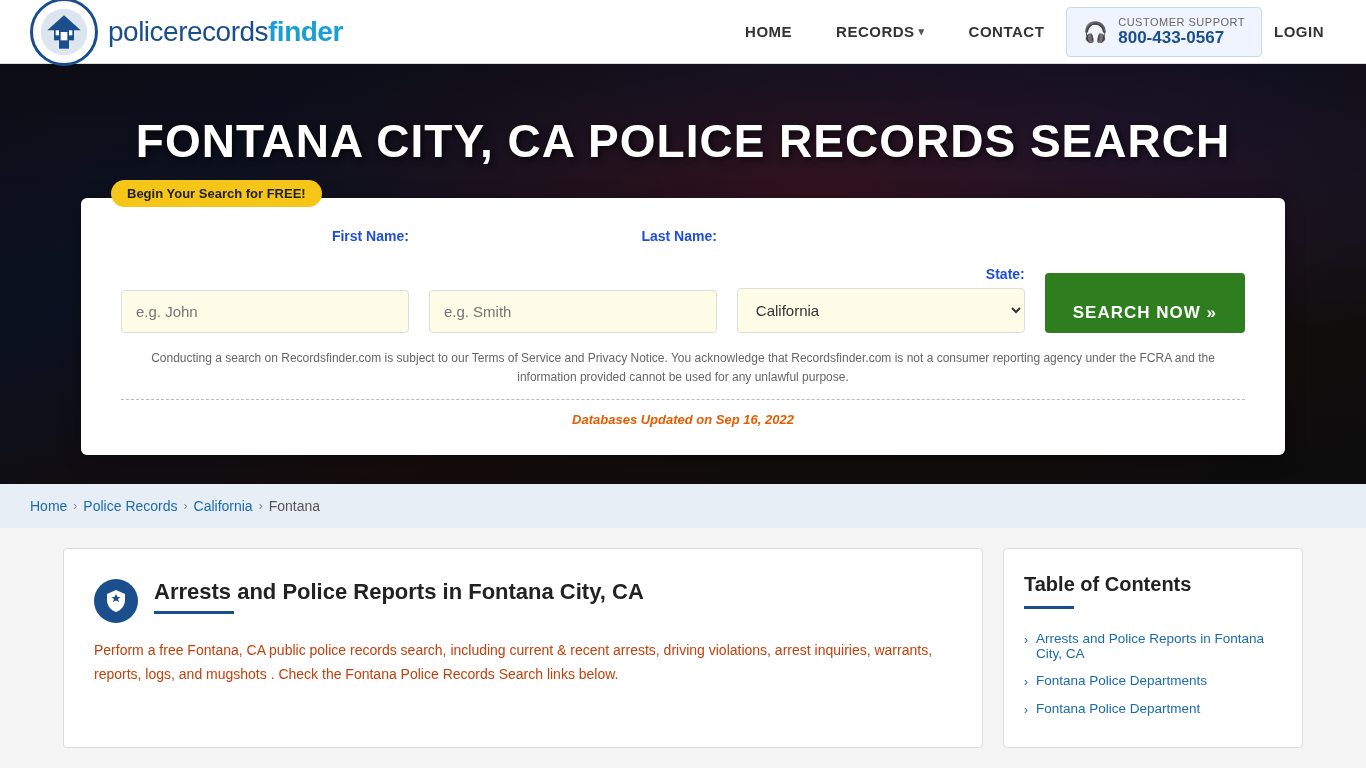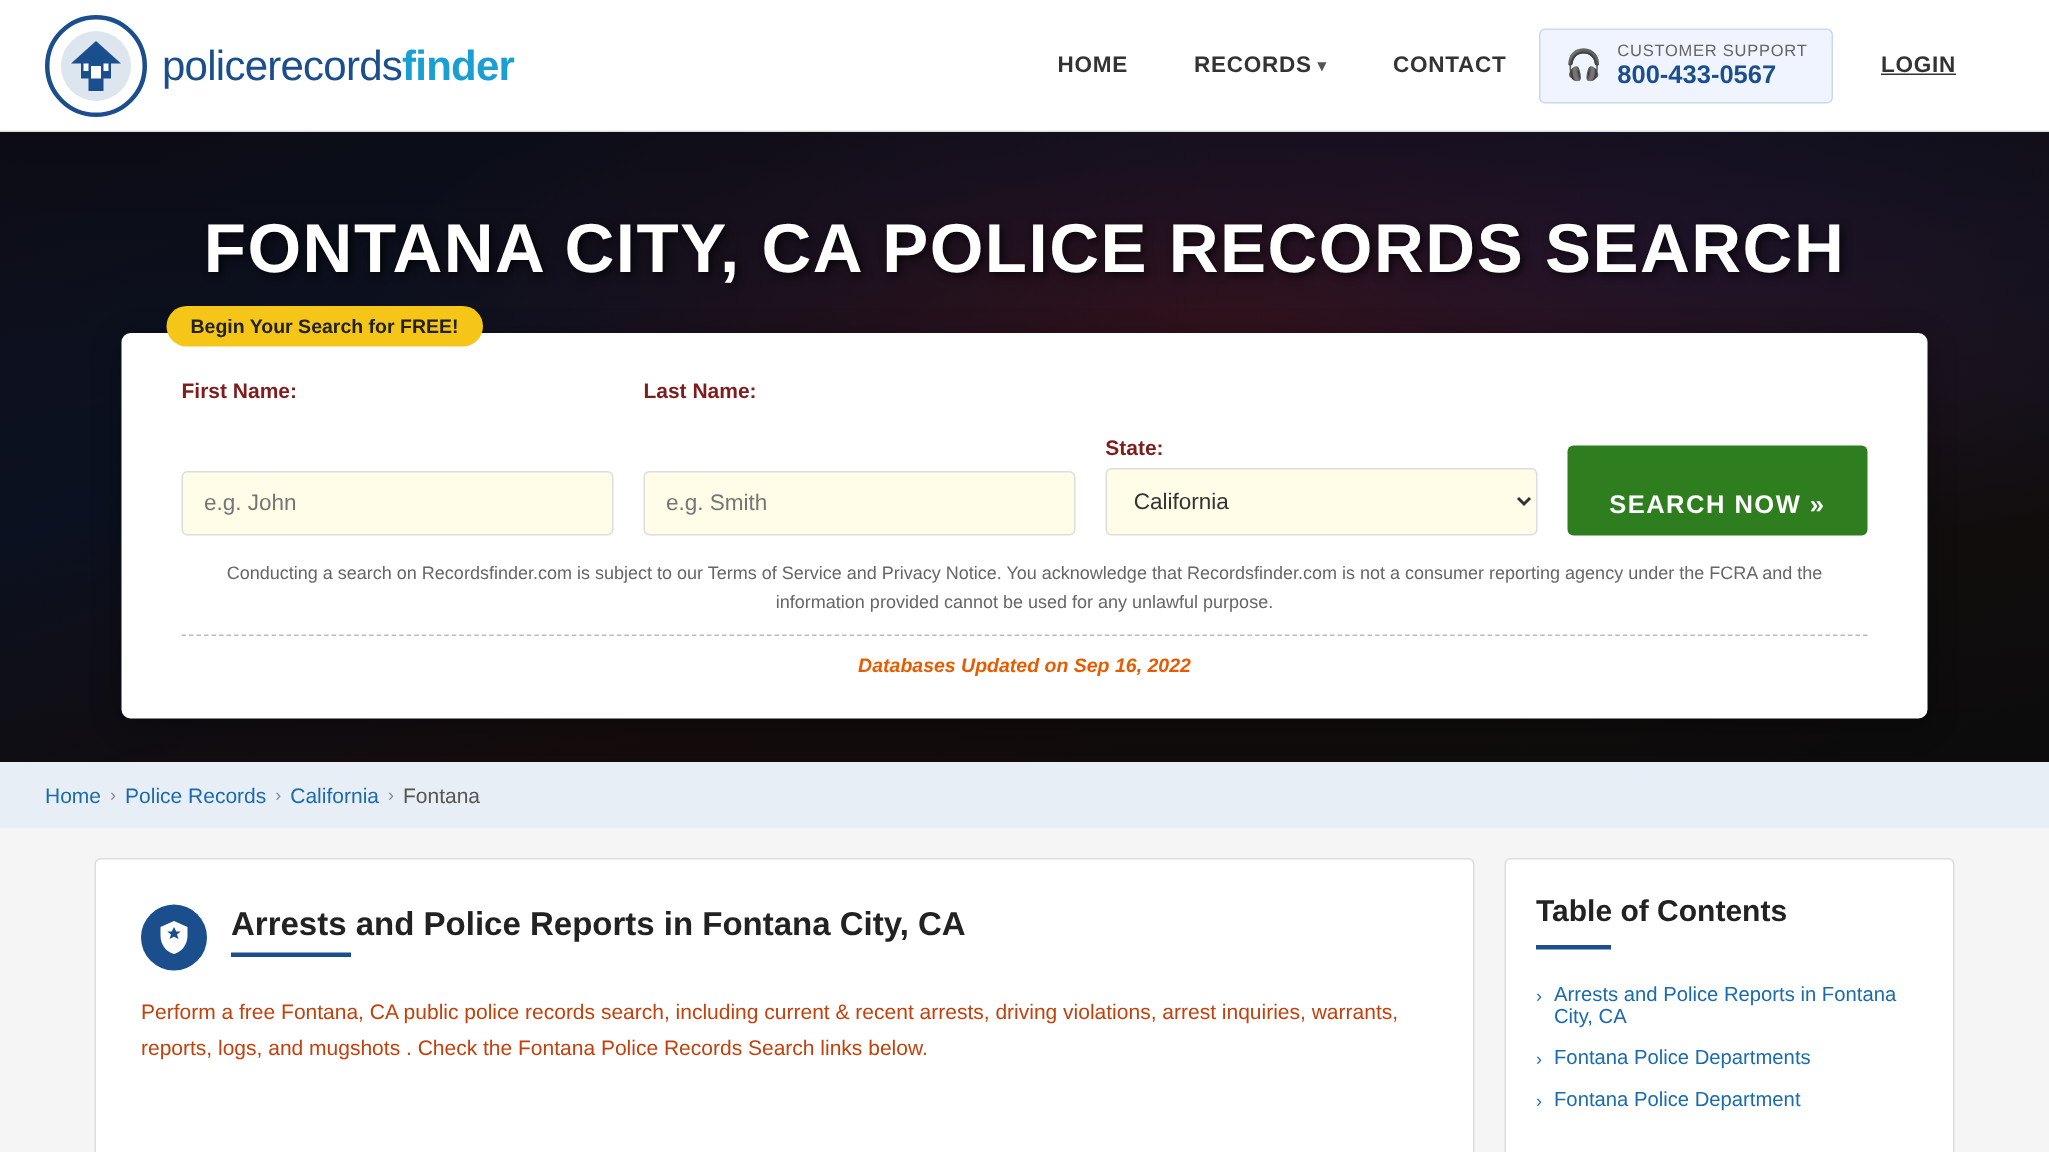--- a/index.html
+++ b/index.html
@@ -2,21 +2,21 @@
 <html><head>
   <meta charset="utf-8">
   <style>
     * { margin: 0; padding: 0; box-sizing: border-box; }
     body { font-family: Arial, sans-serif; font-size: 14px; color: #333; background: #f5f5f5; }
 
     
     .header {
       background: #fff;
       border-bottom: 1px solid #ddd;
-      height: 88px;
+      height: 64px;
       display: flex;
       align-items: center;
       padding: 0 30px;
       justify-content: space-between;
       position: relative;
       z-index: 10;
     }
     .logo-area {
       display: flex;
       align-items: center;
@@ -89,27 +89,26 @@
       color: #666;
       text-transform: uppercase;
       letter-spacing: 0.5px;
     }
     .support-number {
       font-size: 17px;
       font-weight: 700;
       color: #1a4e8c;
     }
     .login-btn {
-      padding: 10px 32px;
+      padding: 10px 12px;
       font-size: 15px;
       font-weight: 700;
       color: #333;
       text-transform: uppercase;
       cursor: pointer;
-      text-decoration: underline;
     }
 
     
     .hero {
       position: relative;
       background: #222;
       min-height: 420px;
       display: flex;
       flex-direction: column;
       align-items: center;
@@ -179,21 +178,22 @@
       margin-bottom: 16px;
     }
     .field-group {
       display: flex;
       flex-direction: column;
       gap: 6px;
     }
     .field-group label {
       font-size: 14px;
       font-weight: 600;
-      color: #7f1d1d;
+      color: #1d4ed8;
+      text-align: right;
     }
     .field-group.first-name { flex: 1; }
     .field-group.last-name { flex: 1; }
     .field-group.state { flex: 1; }
     .search-input {
       padding: 12px 14px;
       border: 1px solid #ddd;
       border-radius: 4px;
       font-size: 15px;
       background: #fffde7;

